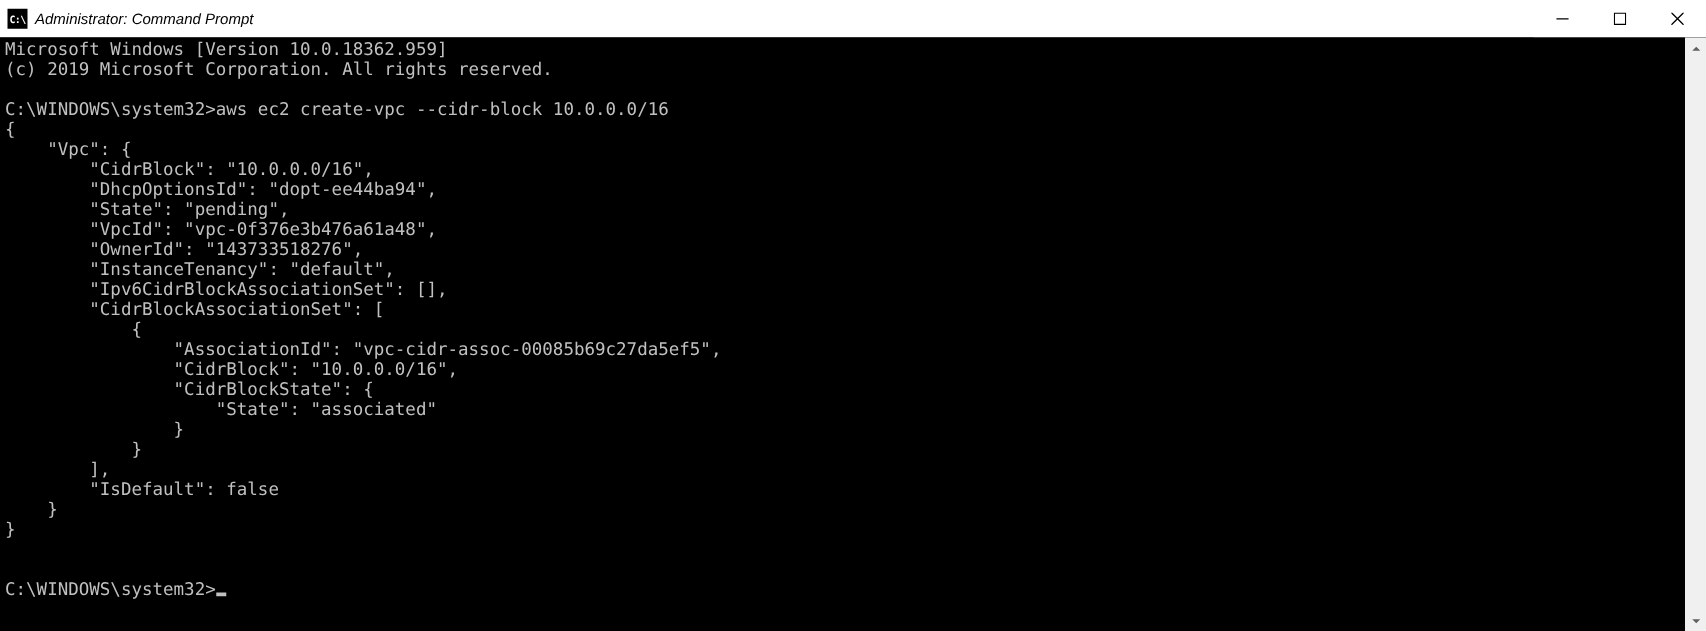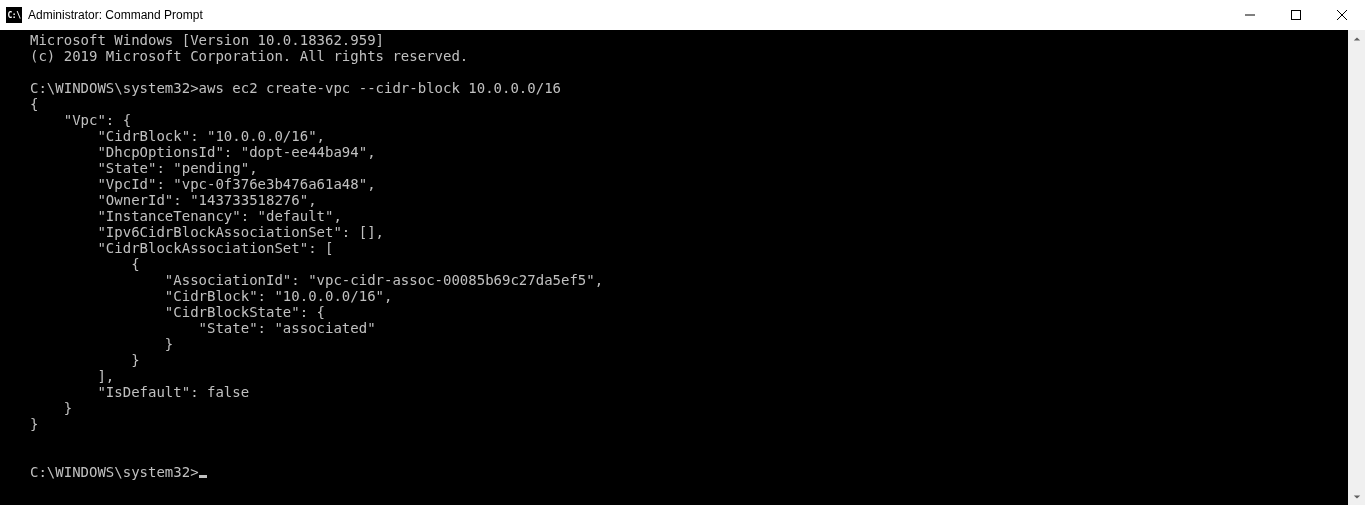--- a/index.html
+++ b/index.html
@@ -6,35 +6,35 @@
     html, body { width: 1365px; height: 505px; overflow: hidden; font-family: "Segoe UI", Tahoma, sans-serif; background: #000; }
     .window { width: 1365px; height: 505px; display: flex; flex-direction: column; background: #000; }
     .titlebar {
       height: 30px; background: #fff; color: #000; display: flex; align-items: center;
       padding-left: 6px; font-size: 12px; user-select: none;
     }
     .titlebar .app-icon {
       width: 16px; height: 16px; margin-right: 6px; display:flex; align-items:center; justify-content:center;
       font-family: Consolas, monospace; font-size: 8px; font-weight:bold; background:#000; color:#fff; letter-spacing:-0.5px;
     }
-    .titlebar .title-text { flex: 0 0 auto; }
+    .titlebar .title-text { flex: 0 0 auto; font-style: italic; }
     .titlebar .spacer { flex: 1 1 auto; }
     .win-controls { display: flex; height: 100%; }
     .win-btn {
       width: 46px; height: 30px; display: flex; align-items: center; justify-content: center;
       background: #fff; color: #000; cursor: pointer;
     }
     .win-btn svg { width: 10px; height: 10px; stroke: currentColor; stroke-width: 1; fill: none; }
     .client {
       flex: 1 1 auto; display: flex; background: #000; overflow: hidden;
     }
     .terminal {
       flex: 1 1 auto; background: #000; color: #c0c0c0;
       font-family: Consolas, "Lucida Console", monospace; font-size: 14px; line-height: 16px;
-      padding: 2px 4px; white-space: pre; overflow: hidden; margin-left: 26px;
+      padding: 2px 4px; white-space: pre; overflow: hidden;
     }
     .scrollbar { width: 17px; background: #f0f0f0; position: relative; }
     .scroll-up, .scroll-down {
       position: absolute; left: 0; width: 17px; height: 17px; display:flex; align-items:center; justify-content:center;
       background:#f0f0f0; color:#606060; cursor:pointer;
     }
     .scroll-up { top: 0; }
     .scroll-down { bottom: 0; }
     .scroll-up svg, .scroll-down svg { width:8px; height:8px; fill: currentColor; }
     .scroll-track { position:absolute; top:17px; bottom:17px; left:0; right:0; background:#f0f0f0; }

